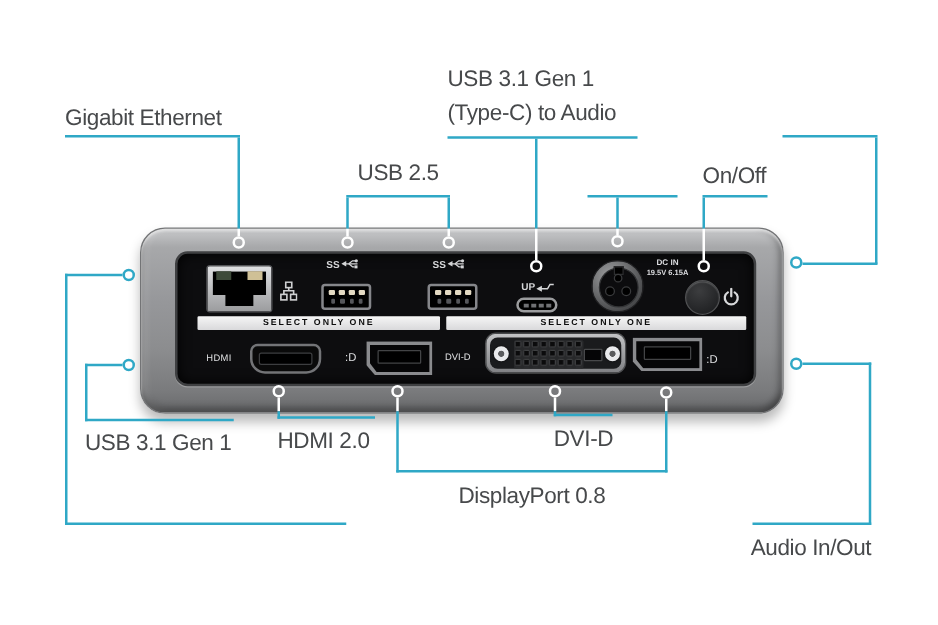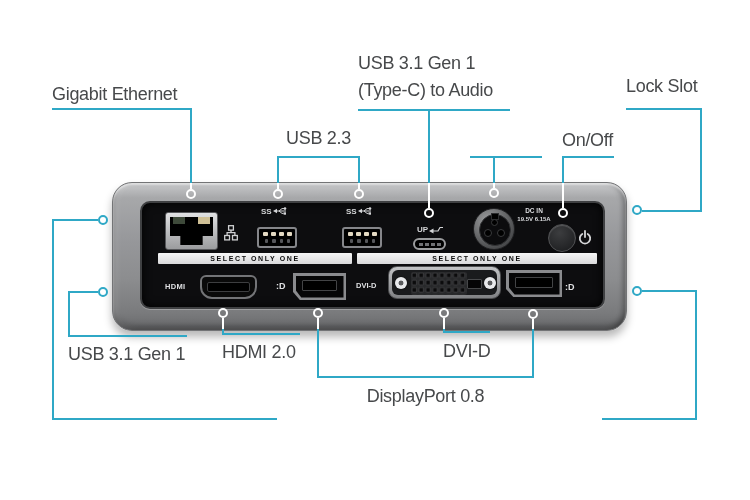--- a/index.html
+++ b/index.html
@@ -19,21 +19,21 @@
     border:1px solid #737476;
     box-shadow:0 6px 9px rgba(0,0,0,.28), inset 0 2px 2px rgba(255,255,255,.55),
                inset 0 -4px 6px rgba(0,0,0,.32), inset 4px 0 5px rgba(255,255,255,.18),
                inset -4px 0 5px rgba(0,0,0,.18);}
   #panel{position:absolute;left:140px;top:201px;width:465px;height:108px;border-radius:10px;
     background:#0d0d0f;border:2px solid #3f4042;box-sizing:border-box;
     box-shadow:inset 0 0 10px #000, 0 1px 0 rgba(255,255,255,.25);}
   .strip{position:absolute;height:11px;background:linear-gradient(#f6f6f6,#d9d9db);
     color:#0c0c0c;font-size:7px;font-weight:bold;letter-spacing:1.6px;display:flex;
     align-items:center;justify-content:center;border-radius:1px;}
-  .portlbl{position:absolute;color:#dfe0e2;font-weight:bold;white-space:nowrap;}
+  .portlbl{position:absolute;color:#dfe0e2;font-weight:normal;white-space:nowrap;}
   .usba{position:absolute;width:40px;height:21px;background:#000;border:2px solid #85868a;
     border-radius:3px;box-sizing:border-box;}
   .usba .c1{position:absolute;left:4px;top:3px;width:29px;height:4px;display:flex;gap:3px;}
   .usba .c1 i{flex:1;background:#e3d9c2;border-radius:1px;}
   .usba .c2{position:absolute;left:6px;top:10px;width:25px;height:4px;display:flex;gap:4px;}
   .usba .c2 i{flex:1;background:#55565a;border-radius:1px;}
   .ssicon{position:absolute;display:flex;align-items:center;gap:1px;color:#d4d5d7;
     font-size:8px;font-weight:bold;}
   .dpwrap{position:absolute;background:#8a8b8e;
     clip-path:polygon(0 0,100% 0,100% 100%,13% 100%,0 70%);}
@@ -197,21 +197,21 @@
       <div class="slot"></div>
   </div>
   <div class="portlbl" style="left:565px;top:282px;font-size:9px;">:D</div>
 
   <div class="lbl" style="left:52px;top:81px;">Gigabit Ethernet</div>
   <div class="ln" style="left:52px;top:108px;width:140px;height:2px;"></div>
   <div class="ln" style="left:190px;top:110px;width:2px;height:73px;"></div>
   <div class="ln w" style="left:190px;top:183px;width:2px;height:6px;"></div>
   <div class="dot w" style="left:186px;top:189px;"></div>
 
-  <div class="lbl" style="left:277px;top:125px;width:83px;text-align:center;">USB 2.3</div>
+  <div class="lbl" style="left:277px;top:125px;width:83px;text-align:center;">USB 2.5</div>
   <div class="ln" style="left:277px;top:156px;width:83px;height:2px;"></div>
   <div class="ln" style="left:277px;top:158px;width:2px;height:25px;"></div>
   <div class="ln w" style="left:277px;top:183px;width:2px;height:6px;"></div>
   <div class="dot w" style="left:273px;top:189px;"></div>
   <div class="ln" style="left:358px;top:158px;width:2px;height:25px;"></div>
   <div class="ln w" style="left:358px;top:183px;width:2px;height:6px;"></div>
   <div class="dot w" style="left:354px;top:189px;"></div>
 
   <div class="lbl" style="left:358px;top:50px;line-height:27px;">
     <div>USB 3.1 Gen 1</div>
@@ -226,21 +226,20 @@
   <div class="ln" style="left:493px;top:158px;width:2px;height:25px;"></div>
   <div class="ln w" style="left:493px;top:183px;width:2px;height:5px;"></div>
   <div class="dot w" style="left:489px;top:188px;"></div>
 
   <div class="lbl" style="left:562px;top:127px;">On/Off</div>
   <div class="ln" style="left:562px;top:156px;width:52px;height:2px;"></div>
   <div class="ln" style="left:562px;top:158px;width:2px;height:25px;"></div>
   <div class="ln w" style="left:562px;top:183px;width:2px;height:25px;"></div>
   <div class="dot w" style="left:558px;top:208px;"></div>
 
-  <div class="lbl" style="left:626px;top:73px;">Lock Slot</div>
   <div class="ln" style="left:626px;top:108px;width:76px;height:2px;"></div>
   <div class="ln" style="left:700px;top:110px;width:2px;height:101px;"></div>
   <div class="ln" style="left:642px;top:210px;width:60px;height:2px;"></div>
   <div class="dot" style="left:632px;top:205px;"></div>
 
   <div class="dot" style="left:98px;top:215px;"></div>
   <div class="ln" style="left:52px;top:219px;width:46px;height:2px;"></div>
   <div class="ln" style="left:52px;top:219px;width:2px;height:201px;"></div>
   <div class="ln" style="left:52px;top:418px;width:225px;height:2px;"></div>
 
@@ -270,14 +269,15 @@
   <div class="dot w" style="left:528px;top:309px;"></div>
   <div class="ln w" style="left:532px;top:319px;width:2px;height:10px;"></div>
   <div class="ln" style="left:532px;top:329px;width:2px;height:49px;"></div>
   <div class="ln" style="left:317px;top:376px;width:217px;height:2px;"></div>
   <div class="lbl" style="left:317px;top:383px;width:217px;text-align:center;">DisplayPort 0.8</div>
 
   <div class="dot" style="left:632px;top:286px;"></div>
   <div class="ln" style="left:642px;top:290px;width:55px;height:2px;"></div>
   <div class="ln" style="left:695px;top:290px;width:2px;height:130px;"></div>
   <div class="ln" style="left:602px;top:418px;width:95px;height:2px;"></div>
+  <div class="lbl" style="left:560px;top:425px;width:137px;text-align:right;">Audio In/Out</div>
 
 </div>
 
 </body></html>

